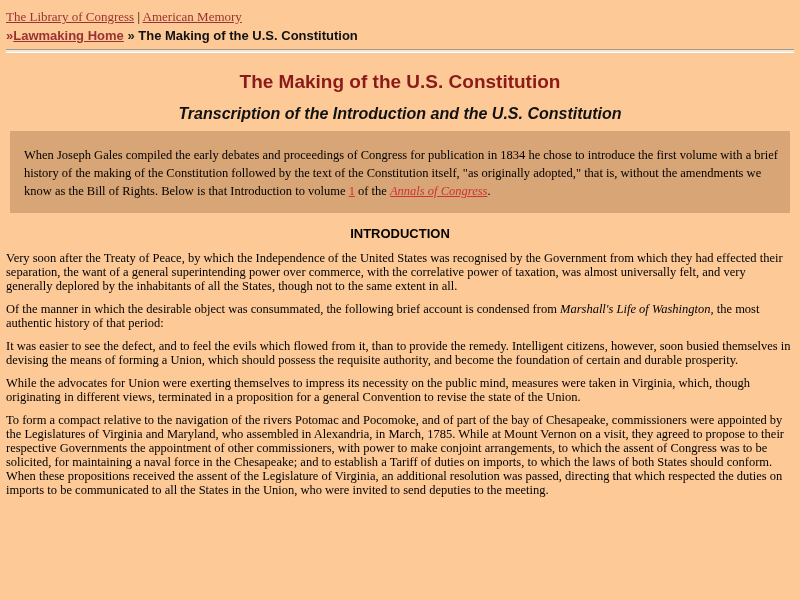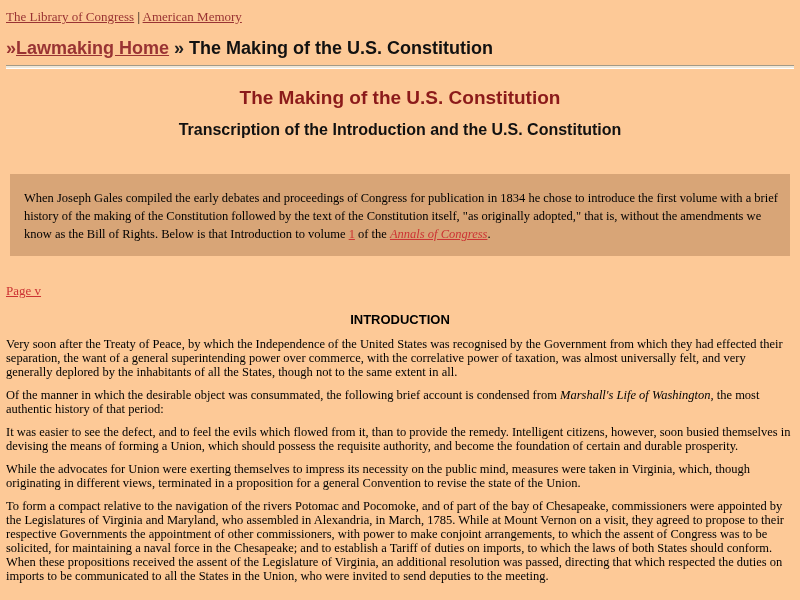--- a/index.html
+++ b/index.html
@@ -10,42 +10,42 @@
     font-family: "Liberation Serif", serif;
   }
   .page { padding: 9px 6px 0 6px; }
 
   
   .crumb1 { font-size: 13px; font-family: "Liberation Serif", serif; }
   .crumb1 a { color: #993333; }
   .crumb-sep { color: #000; }
   .crumb2 {
     font-family: "Liberation Sans", sans-serif;
-    font-size: 18px; font-weight: bold; margin-top: 13px;
+    font-size: 13px; font-weight: bold; margin-top: 3px;
   }
   .crumb2 a { color: #993333; }
   .crumb2 .arrow { color: #993333; text-decoration: none; }
   .crumb2 .arrow2 { color: #222; }
   .crumb2 .current { color: #111; }
 
   hr.rule {
     border: none; height: 2px; background: #efe8da;
     border-top: 1px solid #a39a87; border-bottom: 1px solid #fff;
     margin: 6px 0 0 0;
   }
 
   h1.main-title {
     font-family: "Liberation Sans", sans-serif;
     font-size: 19px; font-weight: bold; color: #8b1a1a;
     text-align: center; margin: 18px 0 10px 0;
   }
   .subtitle {
     font-family: "Liberation Sans", sans-serif;
     font-size: 16px; font-weight: bold; color: #111;
-    text-align: center; line-height: 21px; margin: 0 0 34px 0;
+    text-align: center; line-height: 21px; margin: 0 0 7px 0; font-style: italic;
   }
   .subtitle span { display: block; }
 
   .intro-box {
     background: #d8a577;
     margin: 0 4px; padding: 15px 12px 13px 14px;
     font-size: 12.5px; line-height: 18px;
   }
   .intro-box a { color: #cc3333; }
   .intro-box a.annals { font-style: italic; }
@@ -79,21 +79,20 @@
   <hr class="rule">
 
   <h1 class="main-title">The Making of the U.S. Constitution</h1>
 
   <div class="subtitle">
       <span>Transcription of the Introduction and the U.S. Constitution</span>
     </div>
 
   <div class="intro-box"><span>When Joseph Gales compiled the early debates and proceedings of Congress for publication in 1834 he chose to introduce the first volume with a brief history of the making of the Constitution followed by the text of the Constitution itself, "as originally adopted," that is, without the amendments we know as the Bill of Rights. Below is that Introduction to volume </span><a href="#">1</a><span> of the </span><a href="#" class="annals">Annals of Congress</a><span>.</span></div>
 
-  <div class="pagev-wrap"><a href="#">Page v</a></div>
 
   <h2 class="section-heading">INTRODUCTION</h2>
 
   <div class="body-text">
     <p>Very soon after the Treaty of Peace, by which the Independence of the United States was recognised by the Government from which they had effected their separation, the want of a general superintending power over commerce, with the correlative power of taxation, was almost universally felt, and very generally deplored by the inhabitants of all the States, though not to the same extent in all.</p>
     <p><span>Of the manner in which the desirable object was consummated, the following brief account is condensed from </span><span class="ital">Marshall's Life of Washington,</span><span> the most authentic history of that period:</span></p>
     <p>It was easier to see the defect, and to feel the evils which flowed from it, than to provide the remedy. Intelligent citizens, however, soon busied themselves in devising the means of forming a Union, which should possess the requisite authority, and become the foundation of certain and durable prosperity.</p>
     <p>While the advocates for Union were exerting themselves to impress its necessity on the public mind, measures were taken in Virginia, which, though originating in different views, terminated in a proposition for a general Convention to revise the state of the Union.</p>
     <p>To form a compact relative to the navigation of the rivers Potomac and Pocomoke, and of part of the bay of Chesapeake, commissioners were appointed by the Legislatures of Virginia and Maryland, who assembled in Alexandria, in March, 1785. While at Mount Vernon on a visit, they agreed to propose to their respective Governments the appointment of other commissioners, with power to make conjoint arrangements, to which the assent of Congress was to be solicited, for maintaining a naval force in the Chesapeake; and to establish a Tariff of duties on imports, to which the laws of both States should conform. When these propositions received the assent of the Legislature of Virginia, an additional resolution was passed, directing that which respected the duties on imports to be communicated to all the States in the Union, who were invited to send deputies to the meeting.</p>
   </div>

